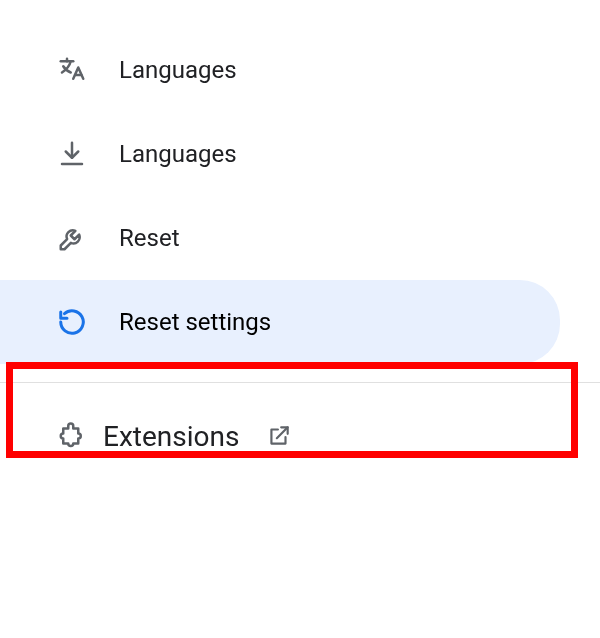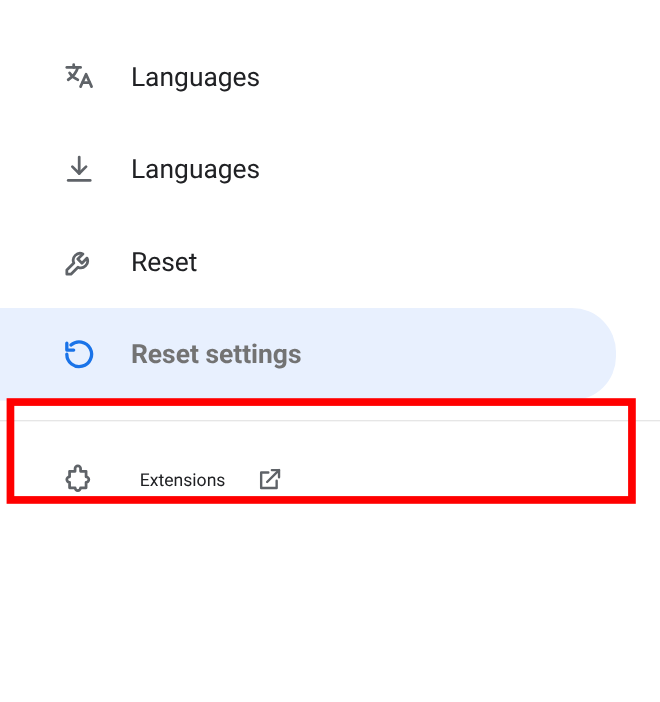--- a/index.html
+++ b/index.html
@@ -38,22 +38,22 @@
       margin-left: 30px;
       font-size: 24px;
       color: #202124;
       font-weight: 400;
     }
     .menu-item.selected {
       background: #e8f0fe;
       border-radius: 0 40px 40px 0;
     }
     .menu-item.selected .label {
-      color: #737373;
-      font-weight: 700;
+      color: #000000;
+      font-weight: 400;
     }
     .menu-item.selected .icon-wrap {
       color: #1a73e8;
     }
     .highlight-box {
       position: absolute;
       border: 7px solid #ff0000;
       pointer-events: none;
       box-sizing: border-box;
     }
@@ -72,22 +72,22 @@
     .ext-item .icon-wrap {
       width: 34px;
       height: 34px;
       display: flex;
       align-items: center;
       justify-content: center;
       color: #5f6368;
       flex-shrink: 0;
     }
     .ext-item .label {
-      margin-left: 38px;
-      font-size: 16px;
+      margin-left: 14px;
+      font-size: 28px;
       color: #202124;
       font-weight: 400;
     }
     .ext-item .external-icon {
       margin-left: 26px;
       width: 28px;
       height: 28px;
       display: flex;
       align-items: center;
       justify-content: center;

